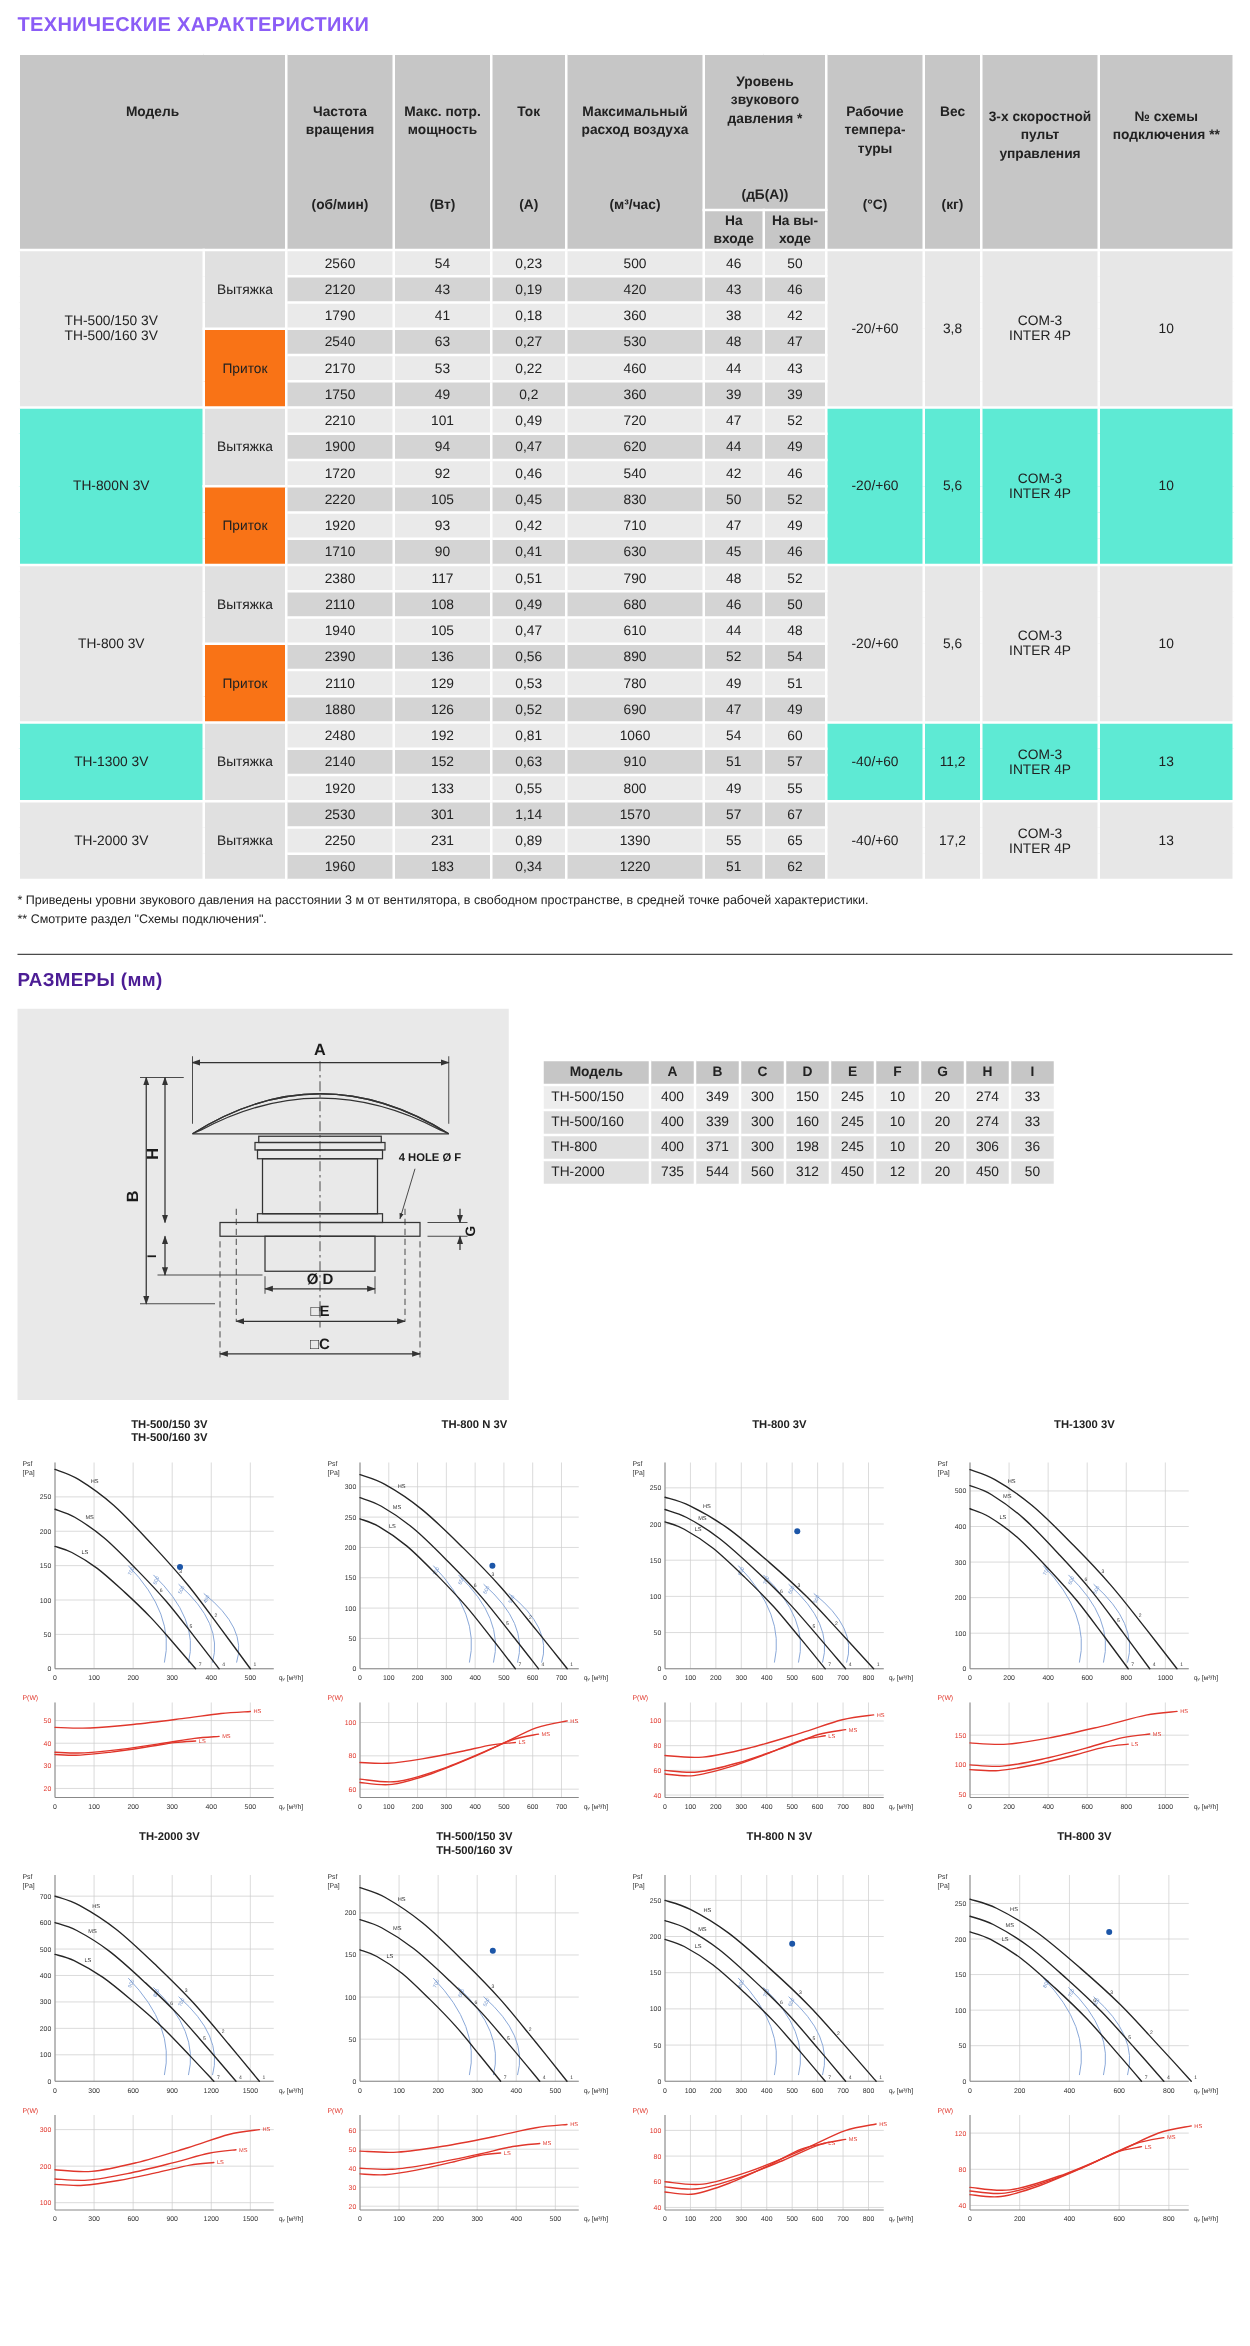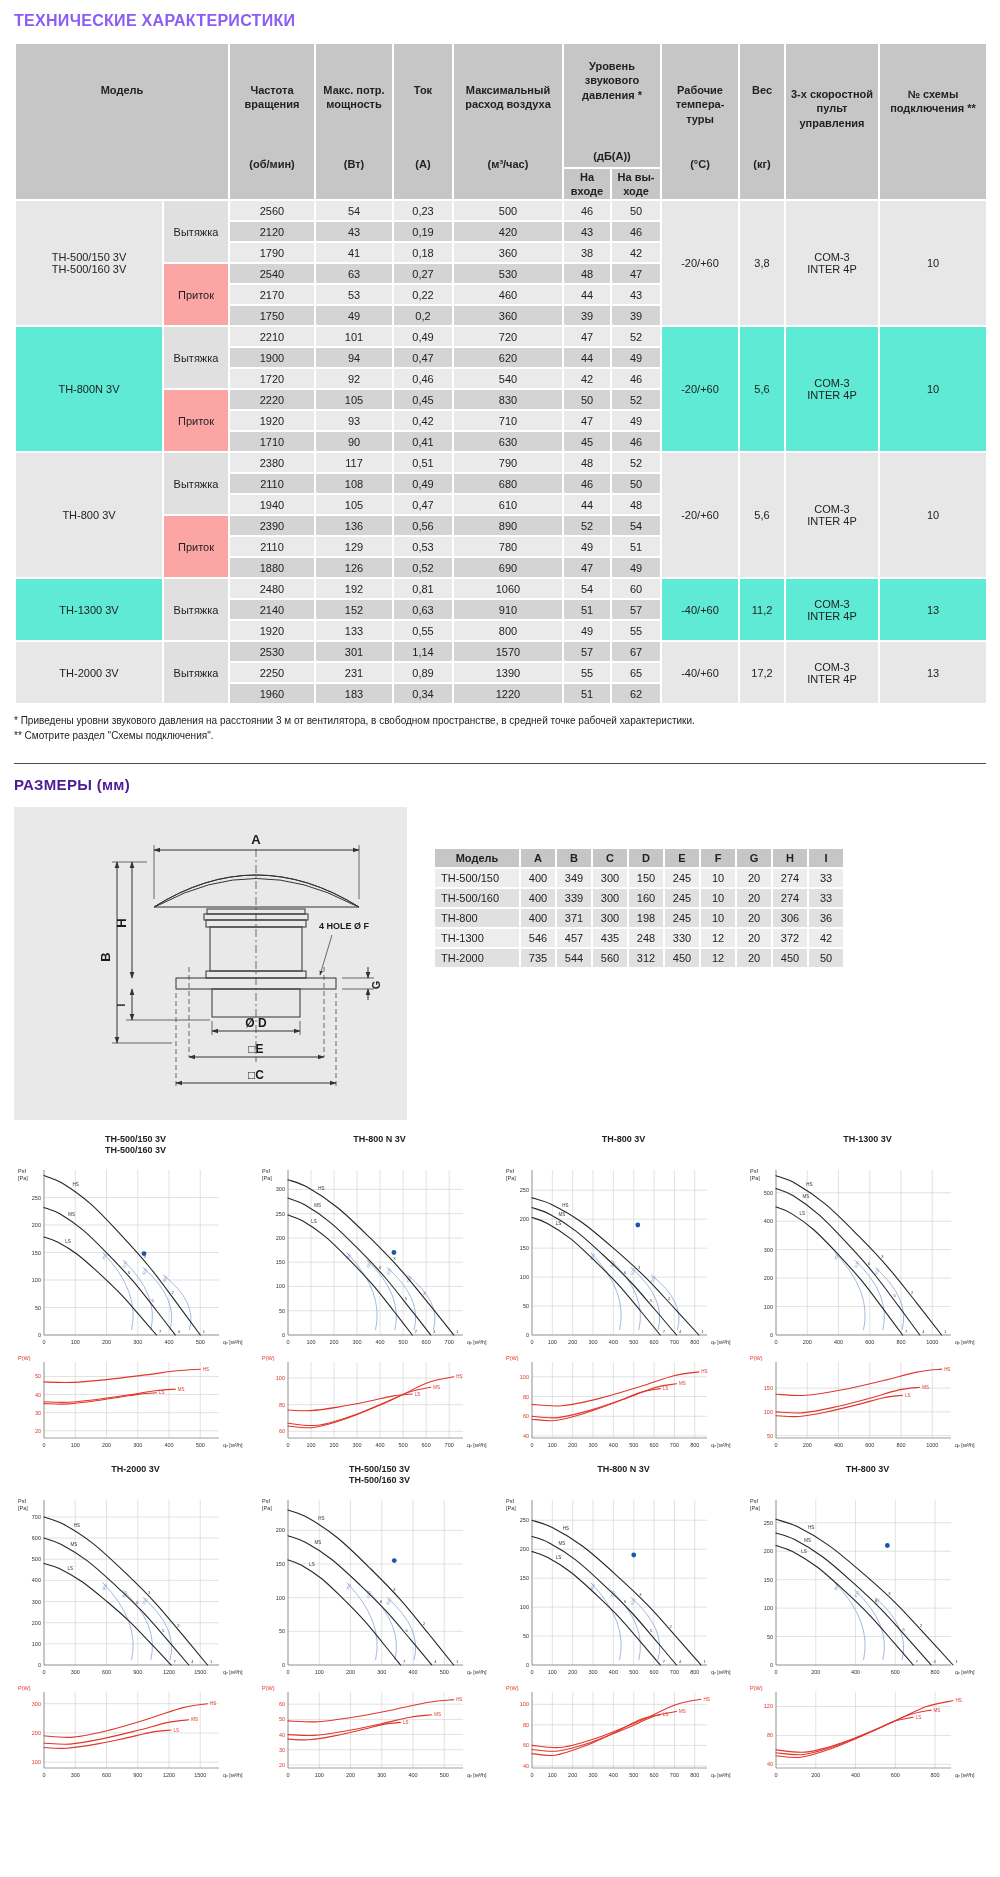--- a/index.html
+++ b/index.html
@@ -11,21 +11,21 @@
   table.spec{border-collapse:collapse;table-layout:fixed;width:972px;}
   table.spec th,table.spec td{border:2px solid #fff;font-size:11px;text-align:center;vertical-align:middle;padding:0 2px;}
   table.spec thead th{background:#c6c6c6;font-weight:bold;line-height:1.3;}
   table.spec thead .hcell{display:flex;flex-direction:column;justify-content:space-between;height:100%;min-height:96px;padding:4px 0;box-sizing:border-box;margin-top:11px;}
   table.spec thead .hcell.center{gap:47px;}
   table.spec thead tr.subhead th{height:30px;}
   table.spec td{height:19px;}
   .pre{white-space:pre-line;}
   .rlight{background:#eaeaea;}.rdark{background:#d4d4d4;}
   .glight{background:#e7e7e7;}.gdark{background:#5eead4;}
-  .mlight{background:#e0e0e0;}.mdark{background:#fca5a5;}
+  .mlight{background:#e0e0e0;}.mdark{background:#f97316;}
   .footnotes{font-size:10px;line-height:1.5;margin-top:8px;color:#222;}
   hr.sep{border:0;border-top:1px solid #4a4a4a;margin:20px 0 12px 0;}
 
   .dims-flex{display:flex;align-items:flex-start;gap:26px;}
   .draw-panel{width:393px;height:313px;background:#e9e9e9;flex:0 0 auto;}
   table.dims{border-collapse:collapse;table-layout:fixed;margin-top:40px;}
   table.dims th,table.dims td{border:2px solid #fff;font-size:11px;text-align:center;padding:0 3px;height:18px;}
   table.dims th{background:#c6c6c6;font-weight:bold;}
   table.dims td.mcol{text-align:left;padding-left:6px;}
   .dlight{background:#ededed;}.ddark{background:#e0e0e0;}
@@ -488,32 +488,20 @@
             <td class="ddark">371</td>
             <td class="ddark">300</td>
             <td class="ddark">198</td>
             <td class="ddark">245</td>
             <td class="ddark">10</td>
             <td class="ddark">20</td>
             <td class="ddark">306</td>
             <td class="ddark">36</td>
           </tr>
           <tr>
-            <td class="dlight mcol">ТН-1300</td>
-            <td class="dlight">546</td>
-            <td class="dlight">457</td>
-            <td class="dlight">435</td>
-            <td class="dlight">248</td>
-            <td class="dlight">330</td>
-            <td class="dlight">12</td>
-            <td class="dlight">20</td>
-            <td class="dlight">372</td>
-            <td class="dlight">42</td>
-          </tr>
-          <tr>
             <td class="ddark mcol">ТН-2000</td>
             <td class="ddark">735</td>
             <td class="ddark">544</td>
             <td class="ddark">560</td>
             <td class="ddark">312</td>
             <td class="ddark">450</td>
             <td class="ddark">12</td>
             <td class="ddark">20</td>
             <td class="ddark">450</td>
             <td class="ddark">50</td>

